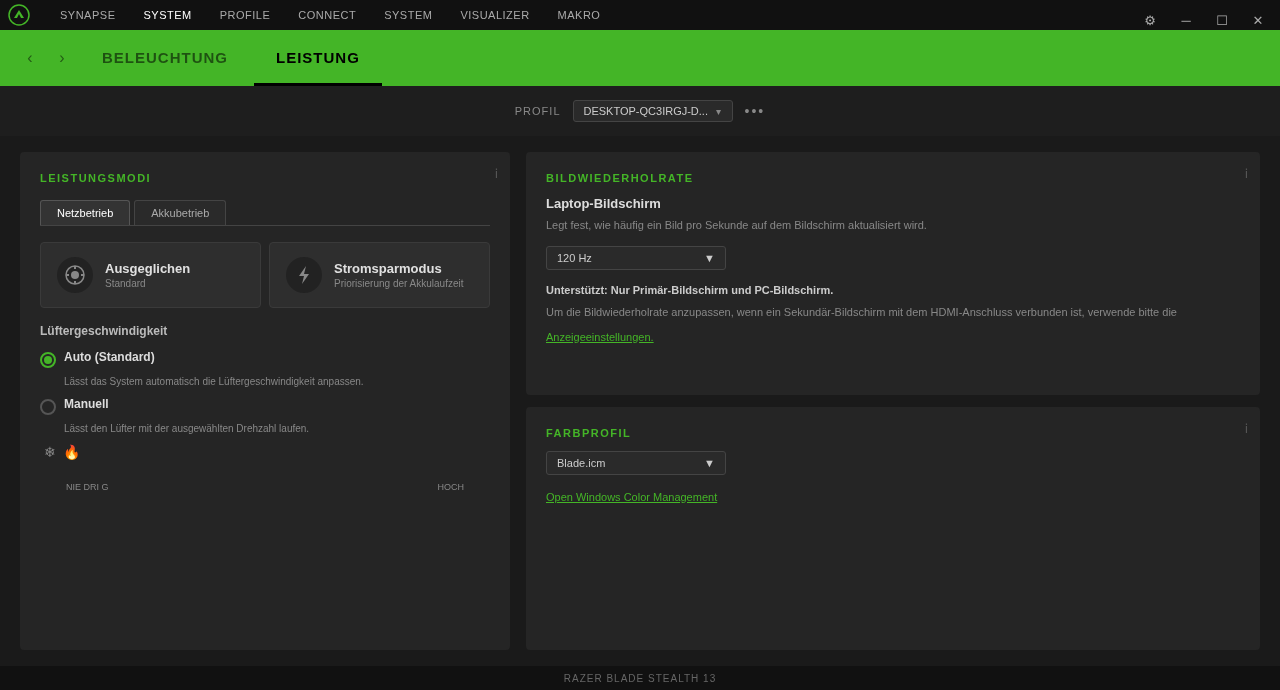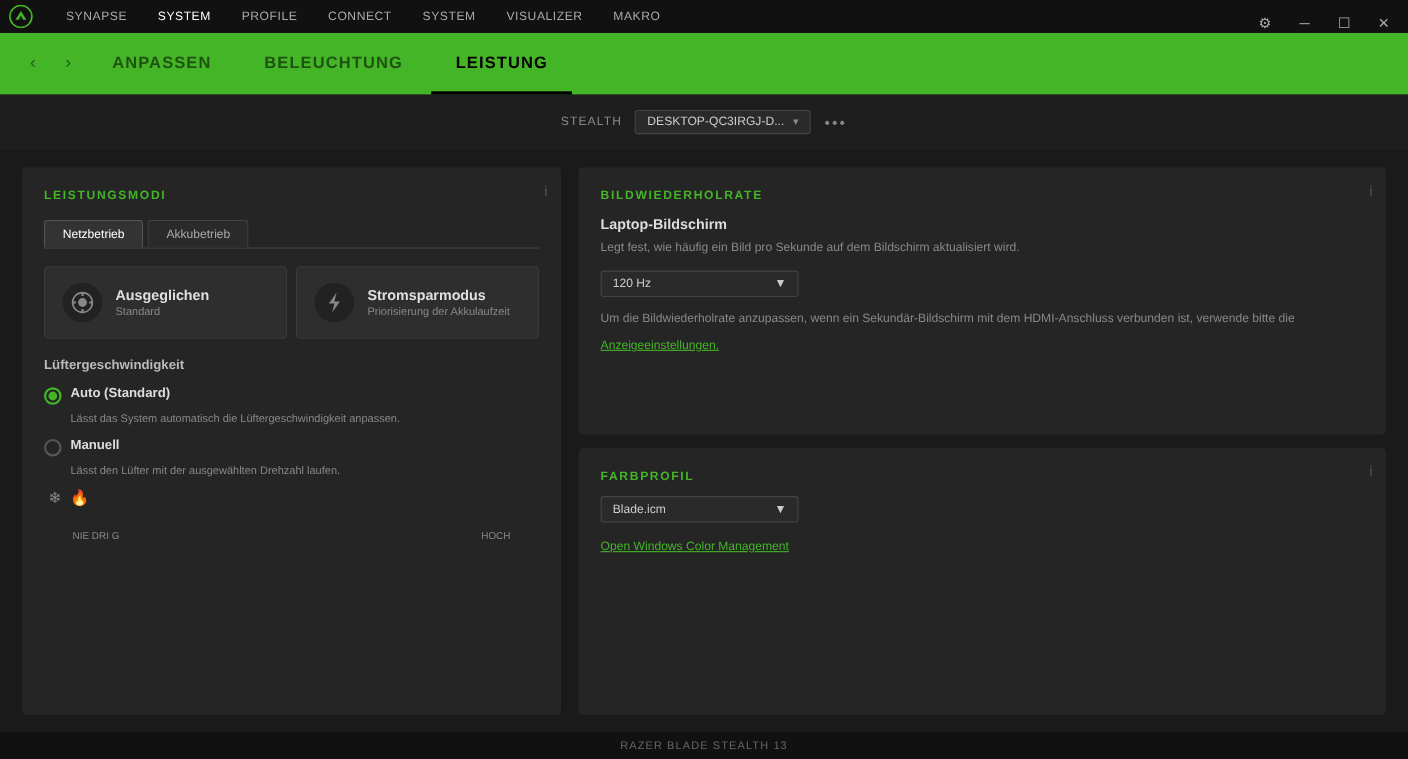--- a/index.html
+++ b/index.html
@@ -447,27 +447,26 @@
     <div class="window-btn">⚙</div>
     <div class="window-btn">─</div>
     <div class="window-btn">☐</div>
     <div class="window-btn">✕</div>
   </div>
 </div>
 
 <div id="subnav">
   <div class="subnav-arrow">‹</div>
   <div class="subnav-arrow">›</div>
-  <div class="subnav-item">ANPASSEN</div>
   <div class="subnav-item">BELEUCHTUNG</div>
   <div class="subnav-item active">LEISTUNG</div>
 </div>
 
 <div id="profile-bar">
-  <span id="profile-label">STEALTH</span>
+  <span id="profile-label">PROFIL</span>
   <div id="profile-dropdown">
     <span>DESKTOP-QC3IRGJ-D...</span>
     <span id="profile-dropdown-arrow">▾</span>
   </div>
   <div id="profile-more">•••</div>
 </div>
 
 <div id="main-content">
 
   <div id="left-panel">
@@ -544,20 +543,23 @@
     <div class="right-panel">
       <span class="right-panel-info">ℹ</span>
       <div class="right-panel-title">BILDWIEDERHOLRATE</div>
       <div class="section-subtitle">Laptop-Bildschirm</div>
       <div class="section-desc">Legt fest, wie häufig ein Bild pro Sekunde auf dem Bildschirm aktualisiert wird.</div>
       <div class="dropdown-select">
         <span>120 Hz</span>
         <span>▼</span>
       </div>
       <div style="margin-top:12px;">
+        <div class="supported-text">
+          <strong>Unterstützt: Nur Primär-Bildschirm und PC-Bildschirm.</strong>
+        </div>
         <div class="supported-text">Um die Bildwiederholrate anzupassen, wenn ein Sekundär-Bildschirm mit dem HDMI-Anschluss verbunden ist, verwende bitte die</div>
         <span class="bold-link">Anzeigeeinstellungen.</span>
       </div>
     </div>
 
     <div class="right-panel">
       <span class="right-panel-info">ℹ</span>
       <div class="right-panel-title">FARBPROFIL</div>
       <div class="dropdown-select" style="margin-bottom:12px;">
         <span>Blade.icm</span>

